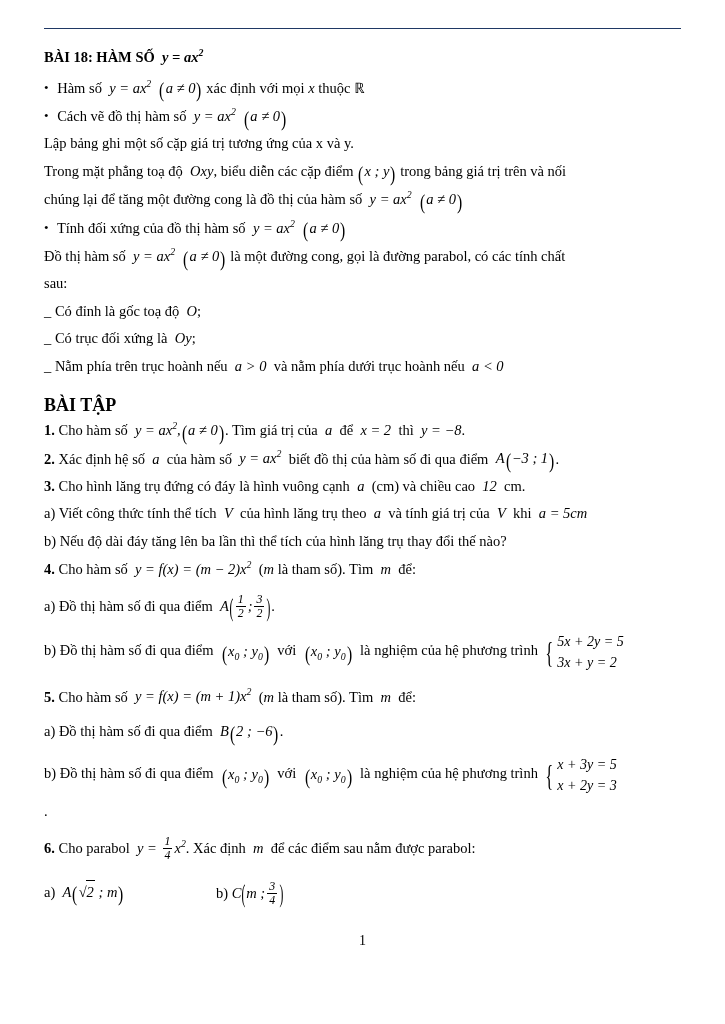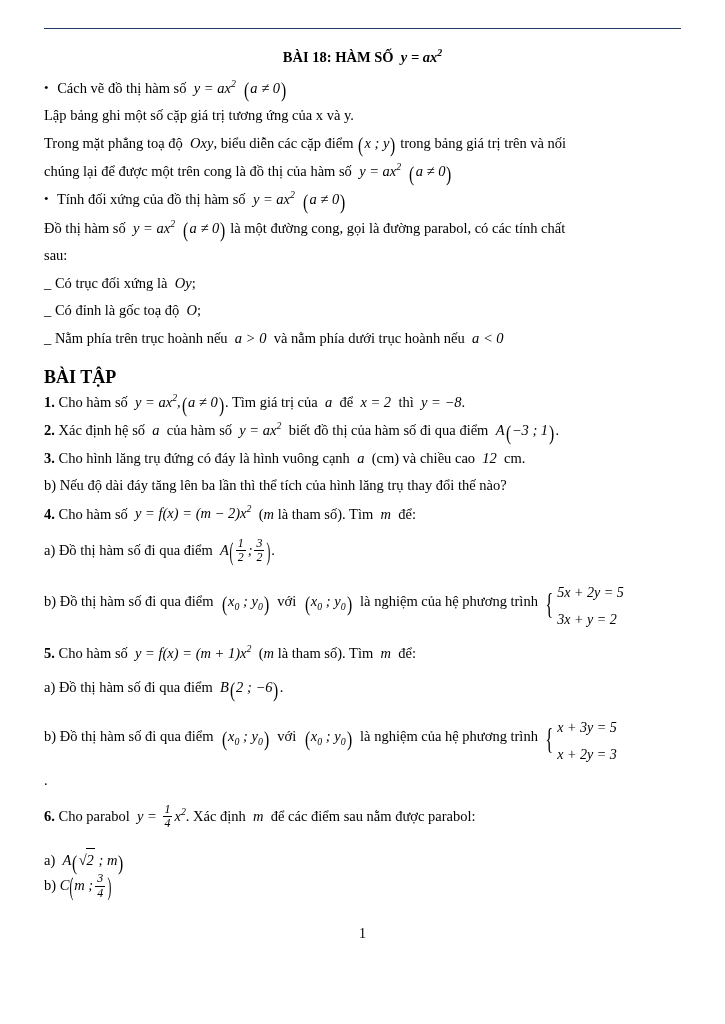--- a/index.html
+++ b/index.html
@@ -21,21 +21,21 @@
     padding: 28px 44px 20px 44px;
   }
   .top-rule {
     border-top: 1px solid #1f3864;
     margin: 0 0 18px 0;
     height: 0;
     line-height: 0;
     font-size: 0;
   }
   .doc-title {
-    text-align: center;
+    text-align: left;
     font-weight: bold;
     font-size: 14.5px;
     margin: 0 0 10px 0;
   }
   .line {
     font-size: 14.5px;
     line-height: 1.62;
     margin: 0 0 4px 0;
     text-align: left;
   }
@@ -97,97 +97,106 @@
     position: relative;
     top: 1px;
   }
   .sys {
     display: inline-block;
     vertical-align: middle;
     text-align: left;
     line-height: 1.5;
     font-size: 0.97em;
   }
-  .sys span { display: block; margin-top: 6px; }
+  .sys span { display: block; }
   .radic {
     display: inline-block;
     border-top: 1px solid #000;
     padding: 0 1px 0 1px;
     margin-left: -1px;
   }
   .tallparen {
     font-style: normal;
     display: inline-block;
     transform: scaleY(1.7) scaleX(0.8);
     vertical-align: -0.12em;
     line-height: 0.9;
   }
   .page-number {
     text-align: center;
     font-size: 14px;
     margin-top: 26px;
   }
-  .inline-row { display: flex; flex-direction: column; }
+  .inline-row { display: flex; }
   .inline-row .col-a { width: 172px; }
 </style>
 </head>
 <body>
 
 <div class="page">
 
   <div class="top-rule"></div>
 
   <div class="doc-title">
     <span>BÀI 18: HÀM SỐ</span>
     <span class="m">&nbsp;y = ax<sup>2</sup></span>
   </div>
 
+  <div class="line bullet">
+    <span>Hàm số</span>
+    <span class="m">&nbsp;y = ax<sup>2</sup>&nbsp;</span>
+    <span class="m"><span class="paren-big">(</span>a ≠ 0<span class="paren-big">)</span></span>
+    <span>xác định với mọi</span>
+    <span class="m">x</span>
+    <span>thuộc</span>
+    <span class="m mn">ℝ</span>
+  </div>
 
   <div class="line bullet">
     <span>Cách vẽ đồ thị hàm số</span>
     <span class="m">&nbsp;y = ax<sup>2</sup>&nbsp;</span>
     <span class="m"><span class="paren-big">(</span>a ≠ 0<span class="paren-big">)</span></span>
   </div>
 
   <div class="line">Lập bảng ghi một số cặp giá trị tương ứng của x và y.</div>
 
   <div class="line">
     <span>Trong mặt phẳng toạ độ</span>
     <span class="m">&nbsp;Oxy</span><span>, biểu diễn các cặp điểm</span>
     <span class="m"><span class="paren-big">(</span>x ; y<span class="paren-big">)</span></span>
     <span>trong bảng giá trị trên và nối</span>
   </div>
 
   <div class="line">
-    <span>chúng lại để được một trên cong là đồ thị của hàm số</span>
+    <span>chúng lại để tăng một đường cong là đồ thị của hàm số</span>
     <span class="m">&nbsp;y = ax<sup>2</sup>&nbsp;</span>
     <span class="m"><span class="paren-big">(</span>a ≠ 0<span class="paren-big">)</span></span>
   </div>
 
   <div class="line bullet">
     <span>Tính đối xứng của đồ thị hàm số</span>
     <span class="m">&nbsp;y = ax<sup>2</sup>&nbsp;</span>
     <span class="m"><span class="paren-big">(</span>a ≠ 0<span class="paren-big">)</span></span>
   </div>
 
   <div class="line">
     <span>Đồ thị hàm số</span>
     <span class="m">&nbsp;y = ax<sup>2</sup>&nbsp;</span>
     <span class="m"><span class="paren-big">(</span>a ≠ 0<span class="paren-big">)</span></span>
     <span>là một đường cong, gọi là đường parabol,  có các tính chất</span>
   </div>
   <div class="line">sau:</div>
 
   <div class="line">
+    <span>_ Có đỉnh là gốc toạ độ</span>
+    <span class="m">&nbsp;O</span>;
+  </div>
+  <div class="line">
     <span>_ Có trục đối xứng là</span>
     <span class="m">&nbsp;Oy</span>;
-  </div>
-  <div class="line">
-    <span>_ Có đỉnh là gốc toạ độ</span>
-    <span class="m">&nbsp;O</span>;
   </div>
   <div class="line">
     <span>_ Nằm phía trên trục hoành nếu</span>
     <span class="m">&nbsp;a &gt; 0&nbsp;</span>
     <span>và nằm phía dưới trục hoành nếu</span>
     <span class="m">&nbsp;a &lt; 0</span>
   </div>
 
   <div class="gap-md"></div>
 
@@ -216,20 +225,30 @@
 
   <div class="line">
     <span class="bold">3.</span>
     <span>Cho hình lăng trụ đứng có đáy là hình vuông cạnh</span>
     <span class="m">&nbsp;a&nbsp;</span>
     <span>(cm) và chiều cao</span>
     <span class="m">&nbsp;12&nbsp;</span>
     <span>cm.</span>
   </div>
 
+  <div class="line">
+    <span>a) Viết công thức tính thể tích</span>
+    <span class="m">&nbsp;V&nbsp;</span>
+    <span>của hình lăng trụ theo</span>
+    <span class="m">&nbsp;a&nbsp;</span>
+    <span>và tính giá trị của</span>
+    <span class="m">&nbsp;V&nbsp;</span>
+    <span>khi</span>
+    <span class="m">&nbsp;a = 5cm</span>
+  </div>
 
   <div class="line">b) Nếu độ dài đáy tăng lên ba lần thì thể tích của hình lăng trụ thay đổi thế nào?</div>
 
   <div class="line">
     <span class="bold">4.</span>
     <span>Cho hàm số</span>
     <span class="m">&nbsp;y = f(x) = (m − 2)x<sup>2</sup>&nbsp;</span>
     <span>(</span><span class="m">m</span>
     <span>là tham số). Tìm</span>
     <span class="m">&nbsp;m&nbsp;</span>

